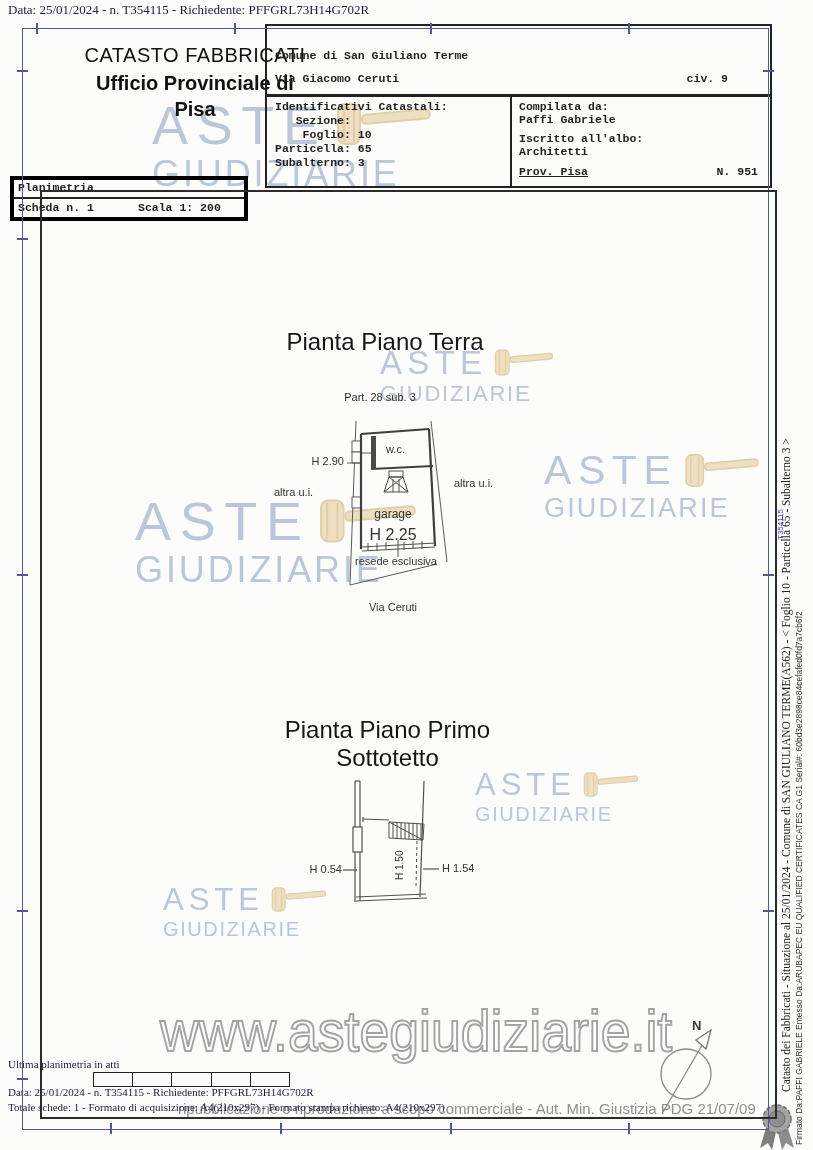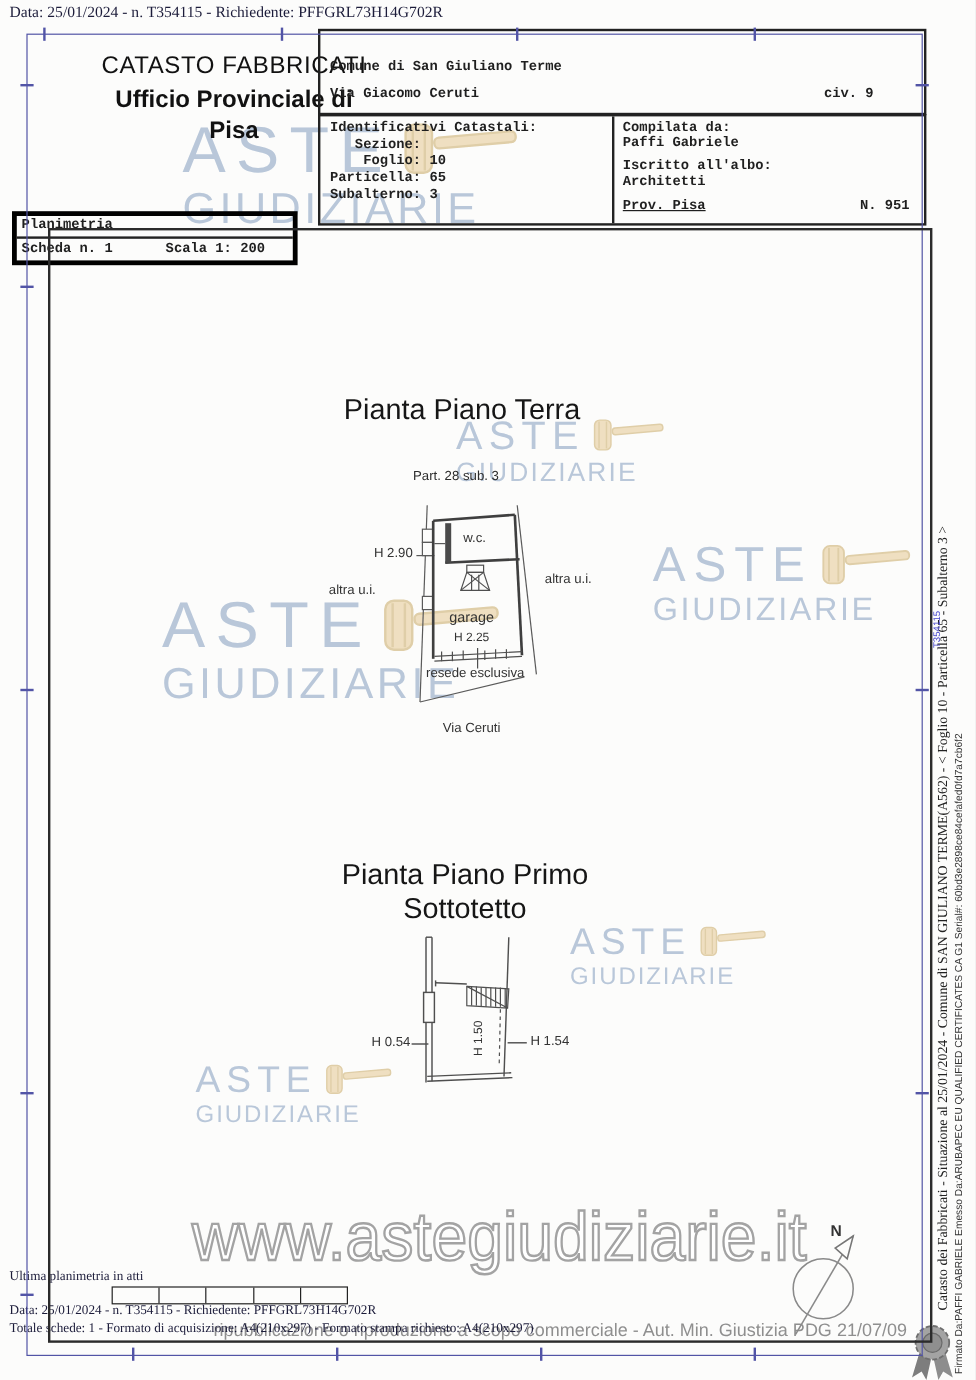--- a/index.html
+++ b/index.html
@@ -221,21 +221,21 @@
       <line x1="393" y1="479" x2="393" y2="492"></line>
       <line x1="399" y1="479" x2="399" y2="492"></line>
     </g>
   </svg>
 
   <div class="plab" style="left:386px;top:443px;">w.c.</div>
   <div class="plab" style="left:306px;top:455px;width:38px;text-align:right;">H 2.90</div>
   <div class="plab" style="left:274px;top:486px;">altra u.i.</div>
   <div class="plab" style="left:454px;top:477px;">altra u.i.</div>
   <div class="plab" style="left:362px;top:507px;width:62px;text-align:center;font-size:12px;">garage</div>
-  <div class="plab" style="left:362px;top:526px;width:62px;text-align:center;font-size:10px;">H 2.25</div>
+  <div class="plab" style="left:362px;top:526px;width:62px;text-align:center;font-size:16px;">H 2.25</div>
   <div class="plab" style="left:346px;top:555px;width:100px;text-align:center;">resede esclusiva</div>
   <div class="plab" style="left:353px;top:601px;width:80px;text-align:center;">Via Ceruti</div>
 
   <div class="abs title2">Pianta Piano Primo Sottotetto</div>
 
   <svg class="plan" style="left:310px;top:765px;" width="200px" height="150" viewBox="310 765 200 150">
     <g stroke="#4f4f4f" stroke-width="1.2" fill="none">
       <line x1="355" y1="781" x2="355" y2="902"></line>
       <line x1="360" y1="781" x2="360" y2="901"></line>
       <line x1="355" y1="781" x2="360" y2="781"></line>

